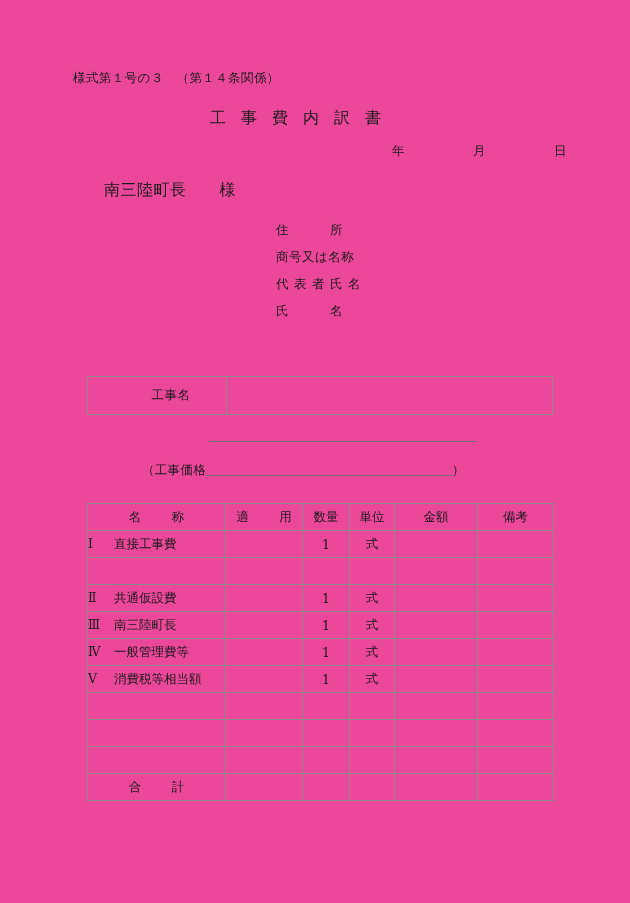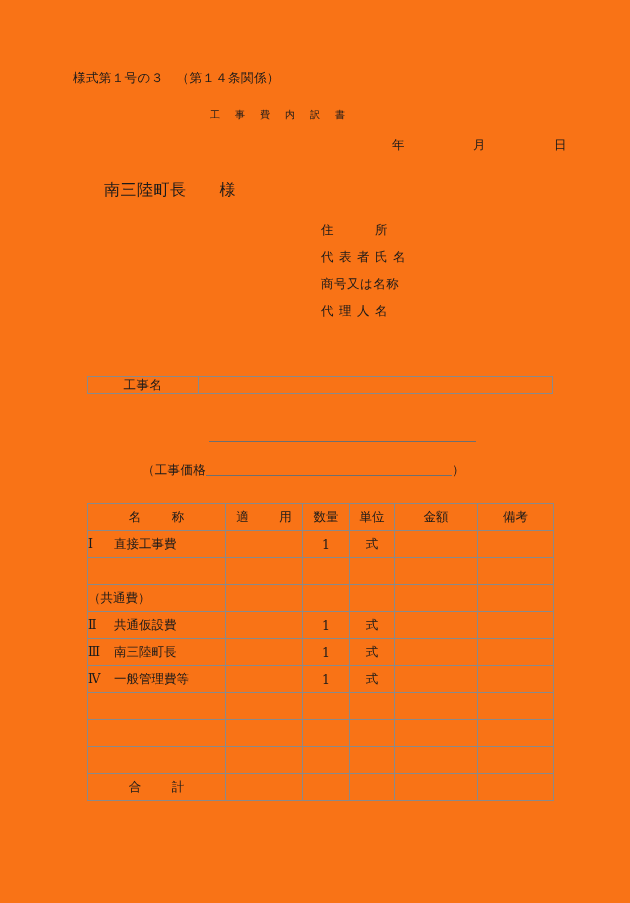--- a/index.html
+++ b/index.html
@@ -13,84 +13,84 @@
     position: relative;
     overflow: hidden;
     font-family: "DejaVu Serif", "Liberation Serif", serif;
     color: #1a1a1a;
     -webkit-font-smoothing: antialiased;
   }
 
   .page {
     position: absolute;
     inset: 0;
-    background: #f97316;
+    background: #ec4899;
   }
 
   
   .abs { position: absolute; white-space: nowrap; }
 
   
   .form-no {
     left: 73px;
     top: 70px;
     font-size: 12.5px;
     letter-spacing: 0.4px;
   }
 
   .doc-title {
     left: 210px;
     top: 108px;
-    font-size: 10px;
+    font-size: 16px;
     letter-spacing: 15px;
   }
 
   .date-line {
     left: 392px;
-    top: 137px;
+    top: 143px;
     font-size: 12.5px;
     letter-spacing: 28px;
     text-align: center;
   }
 
   .addressee {
     left: 104px;
     top: 180px;
     font-size: 16px;
     letter-spacing: 0.5px;
   }
 
   
   .applicant {
     position: absolute;
     left: 276px;
     top: 216px;
     font-size: 12.5px;
-    margin-left: 45px;
   }
   .applicant .arow {
     height: 27px;
     line-height: 27px;
     white-space: nowrap;
   }
   .sp-wide   { letter-spacing: 14.5px; }
   .sp-none   { letter-spacing: 0.5px; }
   .sp-mid    { letter-spacing: 5.5px; }
   .sp-name   { letter-spacing: 14.5px; }
 
   
   .koujimei-box {
     position: absolute;
     left: 87px;
     top: 376px;
     width: 466px;
-    height: 18px;
+    height: 39px;
     box-sizing: border-box;
     border: 1px solid #8a8a8a;
     display: flex;
+    padding-left: 28px;
   }
   .koujimei-label {
     width: 111px;
     border-right: 1px solid #8a8a8a;
     box-sizing: border-box;
     display: flex;
     align-items: center;
     justify-content: center;
     font-size: 12.5px;
     letter-spacing: 0.5px;
@@ -186,23 +186,23 @@
   <div class="abs form-no">様式第１号の３　（第１４条関係）</div>
 
   <div class="abs doc-title">工事費内訳書</div>
 
   <div class="abs date-line">年　月　日</div>
 
   <div class="abs addressee">南三陸町長　　様</div>
 
   <div class="applicant">
     <div class="arow sp-wide">住　所</div>
+    <div class="arow sp-none">商号又は名称</div>
     <div class="arow sp-mid">代表者氏名</div>
-    <div class="arow sp-none">商号又は名称</div>
-    <div class="arow sp-mid">代理人名</div>
+    <div class="arow sp-name">氏　名</div>
   </div>
 
   <div class="koujimei-box">
     <div class="koujimei-label">工事名</div>
     <div class="koujimei-value"></div>
   </div>
 
   <div class="rule-top"></div>
 
   <div class="price-line">
@@ -239,45 +239,45 @@
       </tr>
       <tr>
         <td class="cell-item"><span class="num"></span><span></span></td>
         <td class="cell-plain"></td>
         <td class="cell-center"></td>
         <td class="cell-center"></td>
         <td class="cell-plain"></td>
         <td class="cell-plain"></td>
       </tr>
       <tr>
-        <td class="cell-plain">（共通費）</td>
-        <td class="cell-plain"></td>
-        <td class="cell-center"></td>
-        <td class="cell-center"></td>
-        <td class="cell-plain"></td>
-        <td class="cell-plain"></td>
-      </tr>
-      <tr>
         <td class="cell-item"><span class="num">Ⅱ</span><span>共通仮設費</span></td>
         <td class="cell-plain"></td>
         <td class="cell-center">1</td>
         <td class="cell-center">式</td>
         <td class="cell-plain"></td>
         <td class="cell-plain"></td>
       </tr>
       <tr>
         <td class="cell-item"><span class="num">Ⅲ</span><span>南三陸町長</span></td>
         <td class="cell-plain"></td>
         <td class="cell-center">1</td>
         <td class="cell-center">式</td>
         <td class="cell-plain"></td>
         <td class="cell-plain"></td>
       </tr>
       <tr>
         <td class="cell-item"><span class="num">Ⅳ</span><span>一般管理費等</span></td>
+        <td class="cell-plain"></td>
+        <td class="cell-center">1</td>
+        <td class="cell-center">式</td>
+        <td class="cell-plain"></td>
+        <td class="cell-plain"></td>
+      </tr>
+      <tr>
+        <td class="cell-item"><span class="num">Ⅴ</span><span>消費税等相当額</span></td>
         <td class="cell-plain"></td>
         <td class="cell-center">1</td>
         <td class="cell-center">式</td>
         <td class="cell-plain"></td>
         <td class="cell-plain"></td>
       </tr>
       <tr>
         <td class="cell-plain"></td>
         <td class="cell-plain"></td>
         <td class="cell-center"></td>

